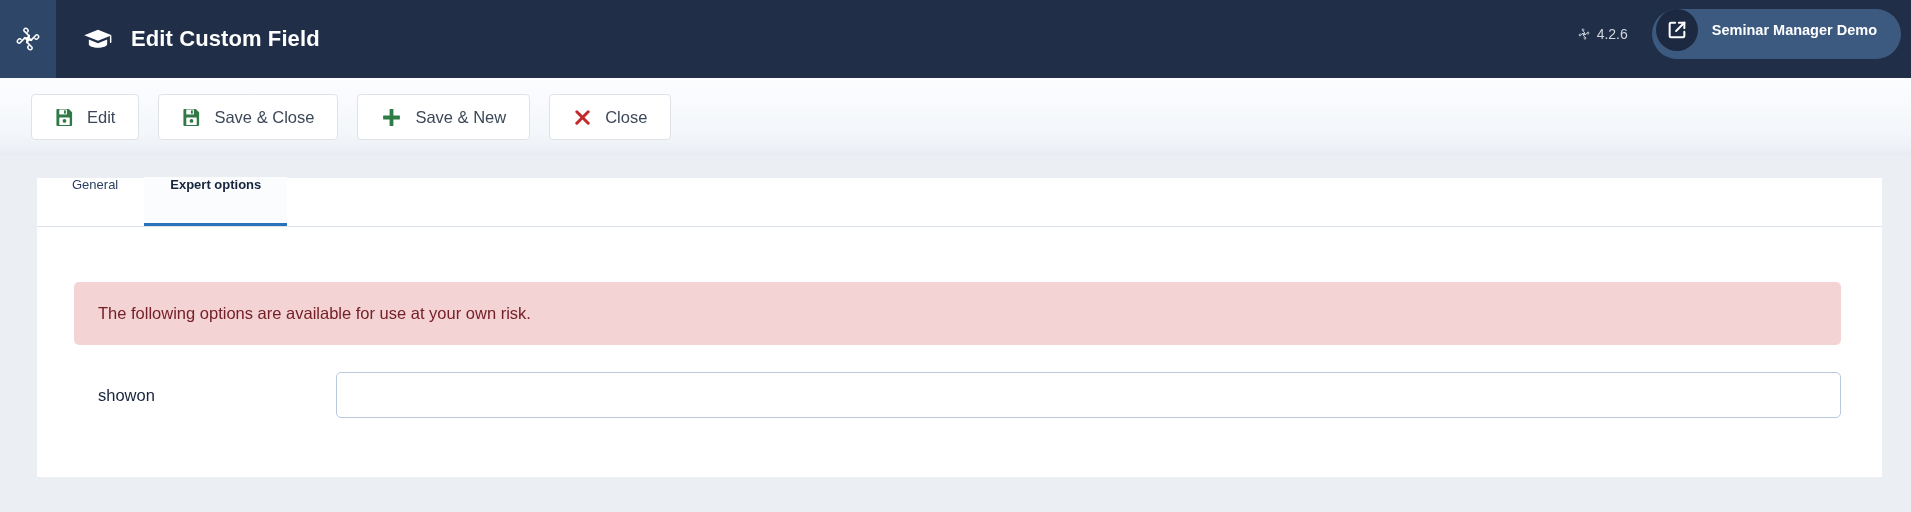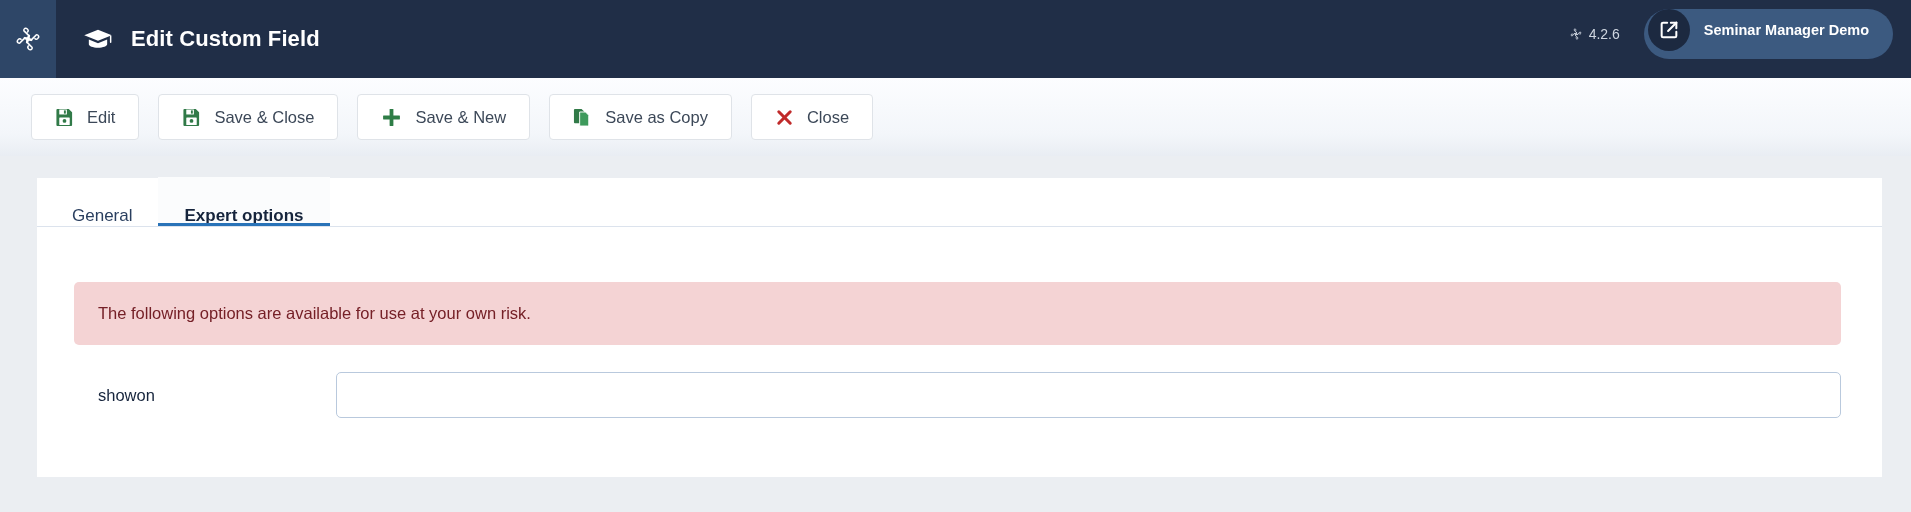--- a/index.html
+++ b/index.html
@@ -40,21 +40,21 @@
   .cap-icon { display: flex; align-items: center; }
   .page-title {
     color: #ffffff;
     font-size: 22px;
     font-weight: bold;
     letter-spacing: 0.1px;
     white-space: nowrap;
   }
   .header-right {
     position: absolute;
-    right: 8px;
+    right: 0;
     top: 0;
     height: 68px;
     display: flex;
     align-items: center;
     gap: 0;
     padding-right: 10px;
   }
   .version-block {
     display: flex;
     align-items: center;
@@ -134,23 +134,23 @@
     display: flex;
     align-items: flex-end;
     height: 49px;
     border-bottom: 1px solid #dce3ed;
     padding-left: 9px;
   }
   .tab {
     position: relative;
     height: 49px;
     display: flex;
-    align-items: flex-end;
+    align-items: flex-start;
     padding: 0 26px;
-    font-size: 17px;
+    font-size: 13px;
     color: #2a3f5f;
     cursor: pointer;
     background: transparent;
     white-space: nowrap;
   }
   .tab.active {
     font-weight: bold;
     color: #16243c;
     background: #fbfcfd;
   }
@@ -283,29 +283,20 @@
   <button class="tb-btn">
     <span class="tb-icon">
       <svg width="21" height="21" viewBox="0 0 20 20" fill="#2e7d46">
         <rect x="8.2" y="2" width="3.6" height="16" rx="0.3"></rect>
         <rect x="2" y="8.2" width="16" height="3.6" rx="0.3"></rect>
       </svg>
     </span>
     <span class="tb-label">Save &amp; New</span>
   </button>
 
-  <button class="tb-btn">
-    <span class="tb-icon">
-      <svg width="19" height="19" viewBox="0 0 20 20" fill="#317a48">
-        <path d="M2 1h7l3 3v11a1 1 0 0 1-1 1H2a1 1 0 0 1-1-1V2a1 1 0 0 1 1-1z"></path>
-        <path d="M7 4.2h6.2L16.6 7.6V18a1 1 0 0 1-1 1H8a1 1 0 0 1-1-1V4.2z" fill="#3e9a5c" stroke="#ffffff" stroke-width="1"></path>
-      </svg>
-    </span>
-    <span class="tb-label">Save as Copy</span>
-  </button>
 
   <button class="tb-btn">
     <span class="tb-icon">
       <svg width="19" height="19" viewBox="0 0 20 20" fill="none" stroke="#c02a2a" stroke-width="3.2" stroke-linecap="round">
         <path d="M4 4l12 12"></path>
           <path d="M16 4L4 16"></path>
       </svg>
     </span>
     <span class="tb-label">Close</span>
   </button>

